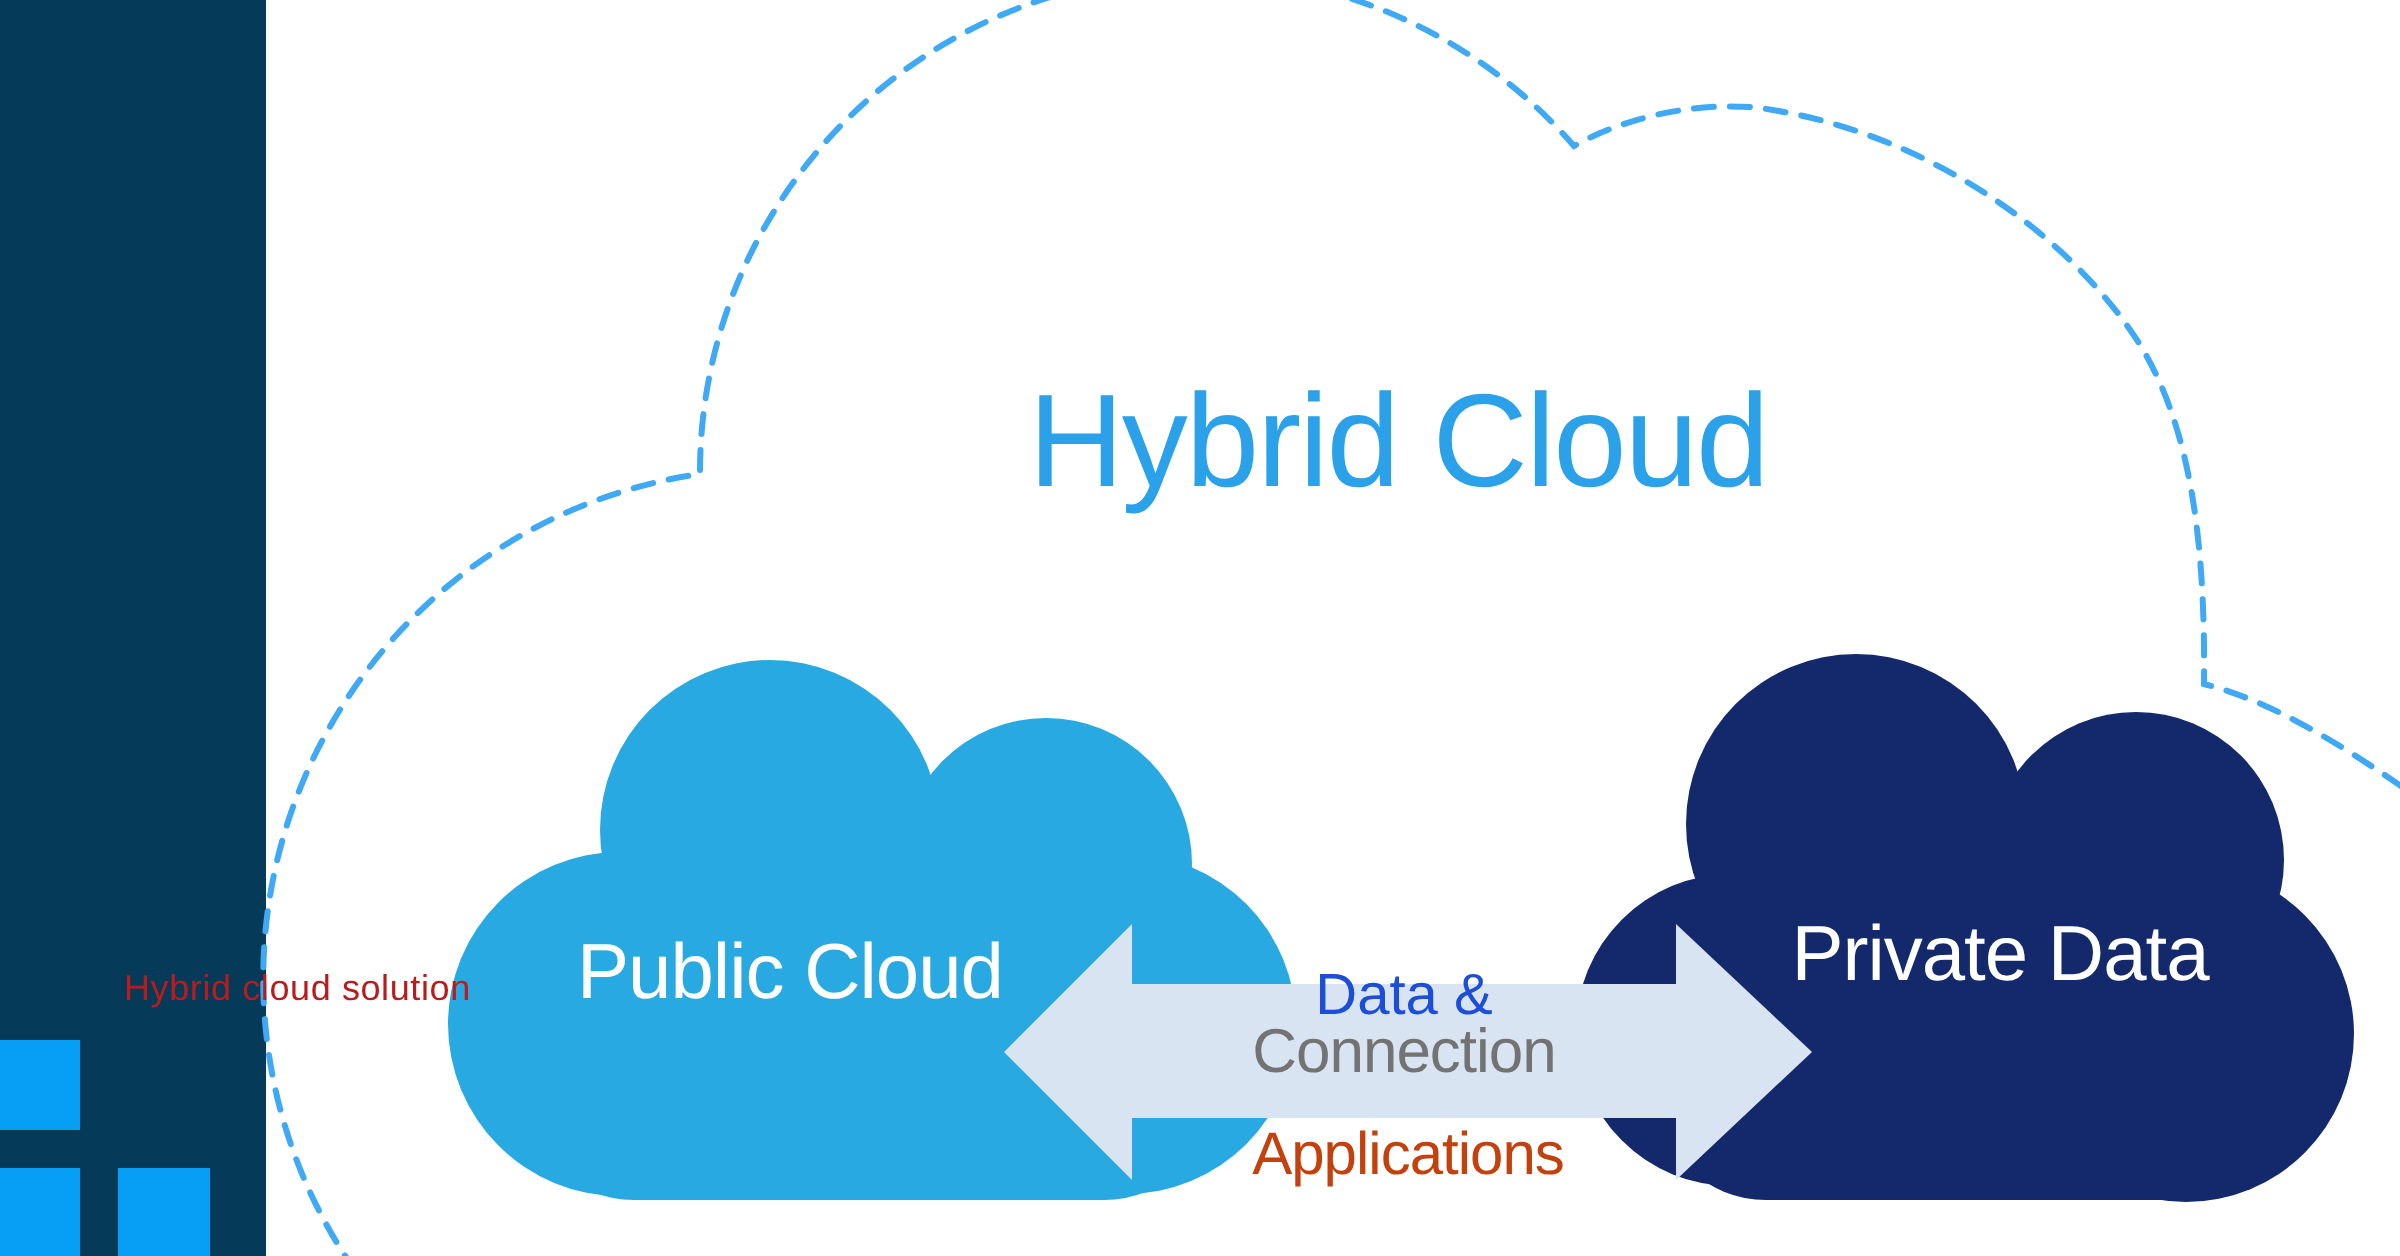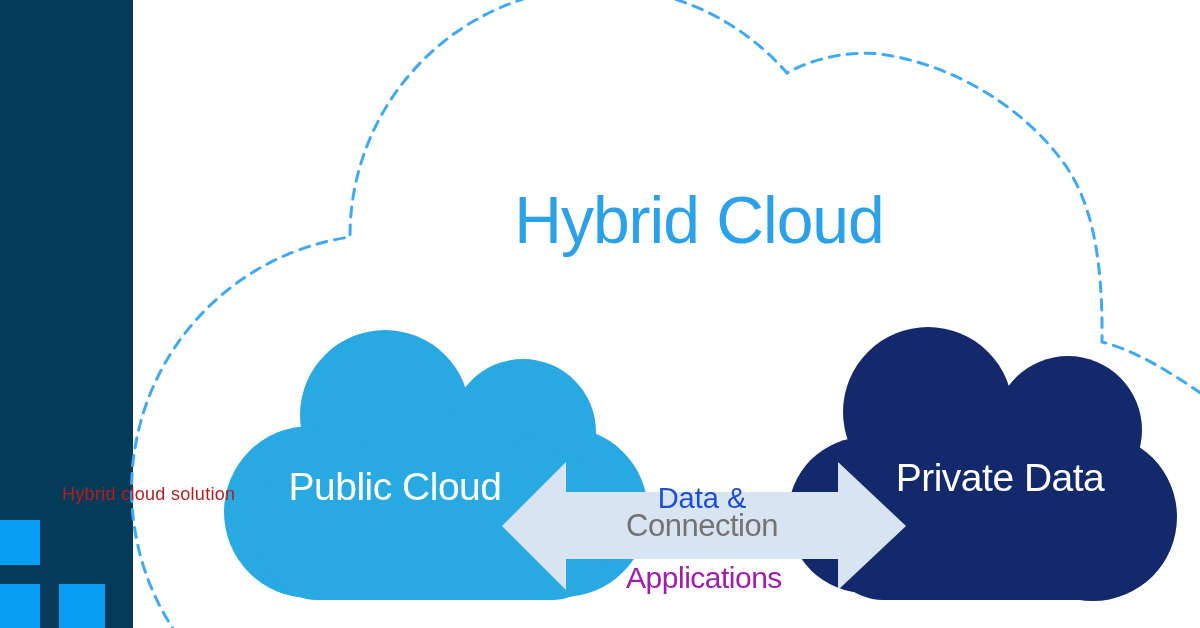--- a/index.html
+++ b/index.html
@@ -39,21 +39,21 @@
   .conn-top {
     left: 602px; top: 457px; width: 200px;
     font-size: 29px; color: #1d4ed8; margin-top: 27px;
   }
   .conn-mid {
     left: 602px; top: 510px; width: 200px;
     font-size: 31px; color: #737373; letter-spacing: -0.5px;
   }
   .conn-bot {
     left: 604px; top: 563px; width: 200px;
-    font-size: 30px; color: #a21caf; letter-spacing: -0.5px;
+    font-size: 30px; color: #c2410c; letter-spacing: -0.5px;
   }
   .watermark {
     left: 62px; top: 485px;
     text-align: left;
     font-size: 18px; color: #b91c1c; letter-spacing: 0.3px;
   }
 </style>
 </head>
 <body>
 

